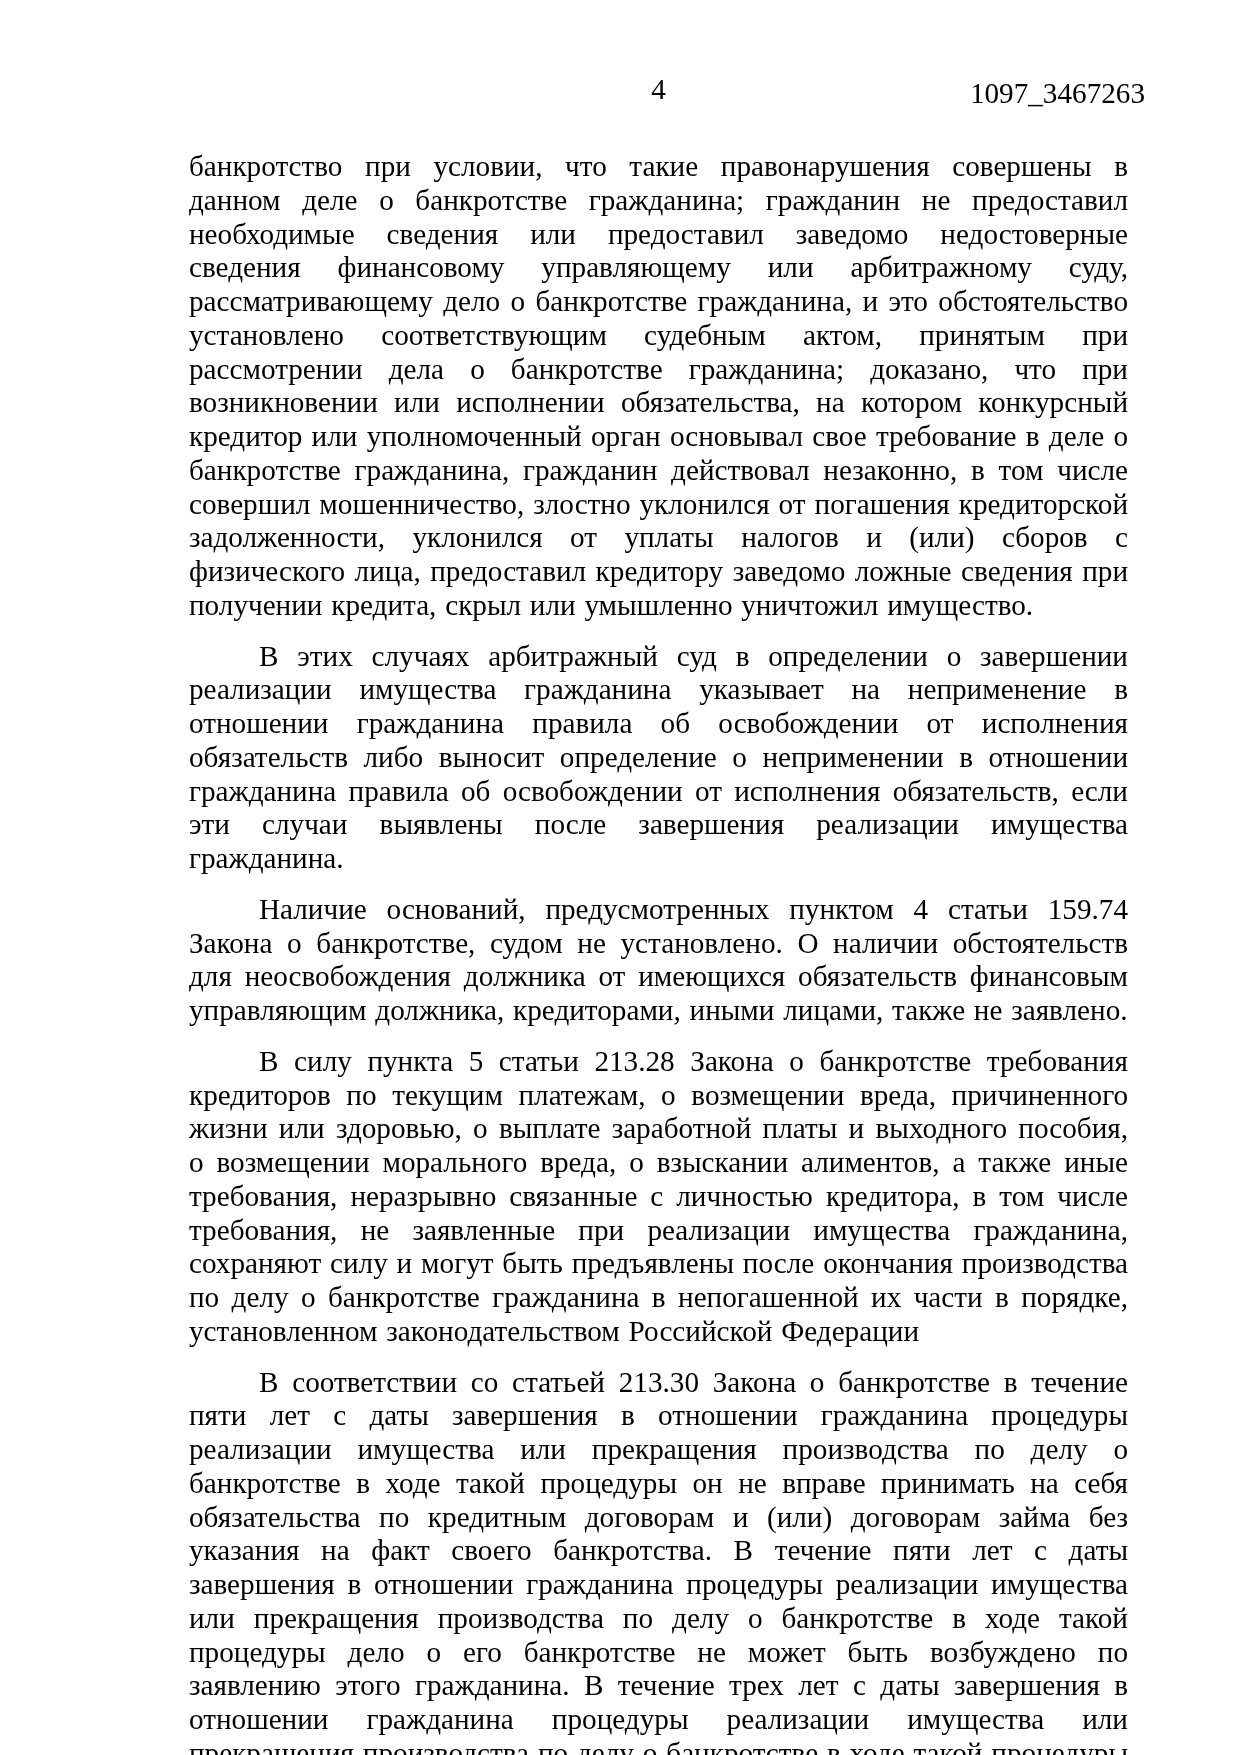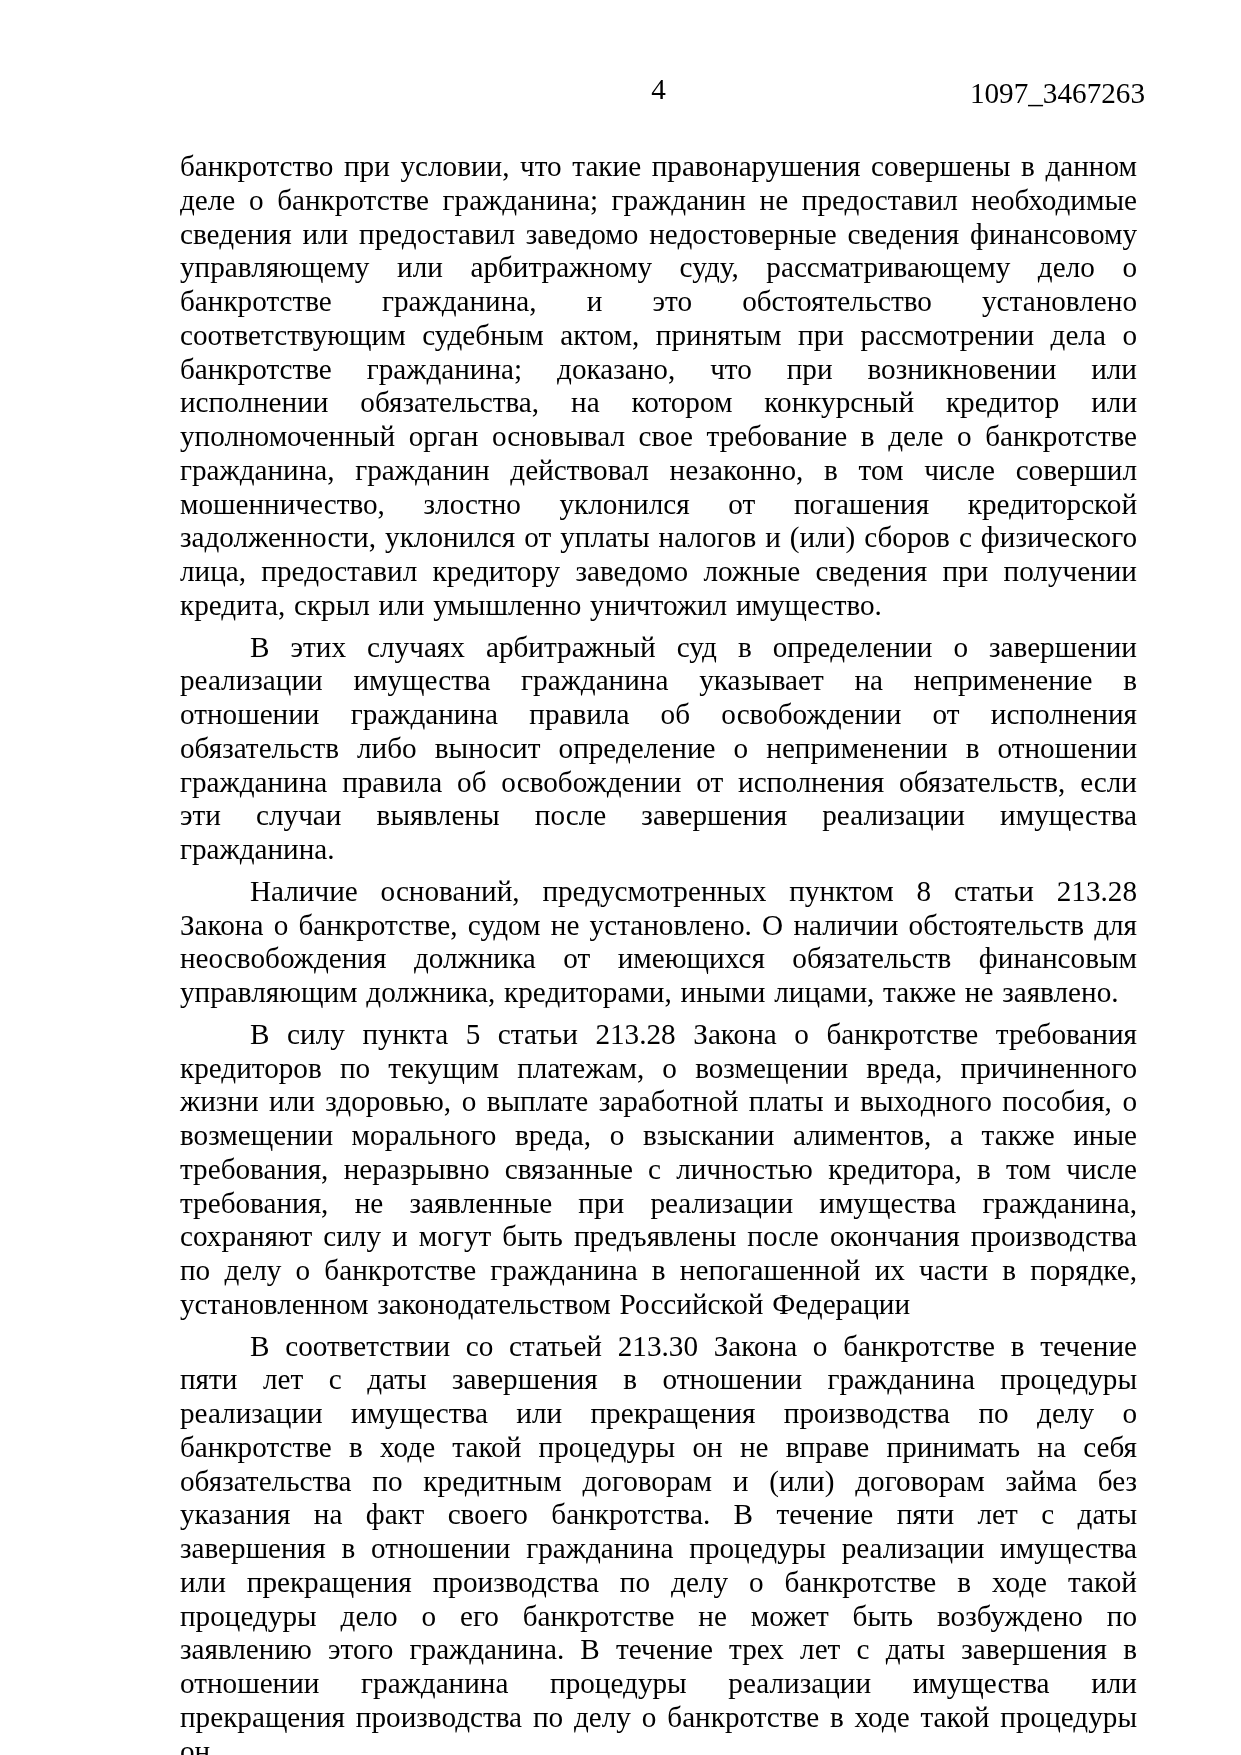--- a/index.html
+++ b/index.html
@@ -33,38 +33,38 @@
     right: 0;
     top: 4px;
     white-space: nowrap;
   }
   .content {
     margin-top: 44px;
     text-align: justify;
     line-height: 33.75px;
   }
   .para {
-    margin: 8px;
+    margin: 17px;
     padding: 0;
     text-indent: 70px;
     word-spacing: 0.05em;
   }
   .para.no-indent {
     text-indent: 0;
   }
 </style>
 </head>
 <body>
 
 <div class="page">
   <header class="header">
     <span class="page-num">4</span>
     <span class="doc-id">1097_3467263</span>
   </header>
 
   <main class="content">
     <p class="para no-indent">банкротство при условии, что такие правонарушения совершены в данном деле о банкротстве гражданина; гражданин не предоставил необходимые сведения или предоставил заведомо недостоверные сведения финансовому управляющему или арбитражному суду, рассматривающему дело о банкротстве гражданина, и это обстоятельство установлено соответствующим судебным актом, принятым при рассмотрении дела о банкротстве гражданина; доказано, что при возникновении или исполнении обязательства, на котором конкурсный кредитор или уполномоченный орган основывал свое требование в деле о банкротстве гражданина, гражданин действовал незаконно, в том числе совершил мошенничество, злостно уклонился от погашения кредиторской задолженности, уклонился от уплаты налогов и (или) сборов с физического лица, предоставил кредитору заведомо ложные сведения при получении кредита, скрыл или умышленно уничтожил имущество.</p>
     <p class="para">В этих случаях арбитражный суд в определении о завершении реализации имущества гражданина указывает на неприменение в отношении гражданина правила об освобождении от исполнения обязательств либо выносит определение о неприменении в отношении гражданина правила об освобождении от исполнения обязательств, если эти случаи выявлены после завершения реализации имущества гражданина.</p>
-    <p class="para">Наличие оснований, предусмотренных пунктом 8 статьи 213.28 Закона о банкротстве, судом не установлено. О наличии обстоятельств для неосвобождения должника от имеющихся обязательств финансовым управляющим должника, кредиторами, иными лицами, также не заявлено.</p>
+    <p class="para">Наличие оснований, предусмотренных пунктом 4 статьи 159.74 Закона о банкротстве, судом не установлено. О наличии обстоятельств для неосвобождения должника от имеющихся обязательств финансовым управляющим должника, кредиторами, иными лицами, также не заявлено.</p>
     <p class="para">В силу пункта 5 статьи 213.28 Закона о банкротстве требования кредиторов по текущим платежам, о возмещении вреда, причиненного жизни или здоровью, о выплате заработной платы и выходного пособия, о возмещении морального вреда, о взыскании алиментов, а также иные требования, неразрывно связанные с личностью кредитора, в том числе требования, не заявленные при реализации имущества гражданина, сохраняют силу и могут быть предъявлены после окончания производства по делу о банкротстве гражданина в непогашенной их части в порядке, установленном законодательством Российской Федерации</p>
     <p class="para">В соответствии со статьей 213.30 Закона о банкротстве в течение пяти лет с даты завершения в отношении гражданина процедуры реализации имущества или прекращения производства по делу о банкротстве в ходе такой процедуры он не вправе принимать на себя обязательства по кредитным договорам и (или) договорам займа без указания на факт своего банкротства. В течение пяти лет с даты завершения в отношении гражданина процедуры реализации имущества или прекращения производства по делу о банкротстве в ходе такой процедуры дело о его банкротстве не может быть возбуждено по заявлению этого гражданина. В течение трех лет с даты завершения в отношении гражданина процедуры реализации имущества или прекращения производства по делу о банкротстве в ходе такой процедуры он</p>
   </main>
 </div>
 
 </body></html>

